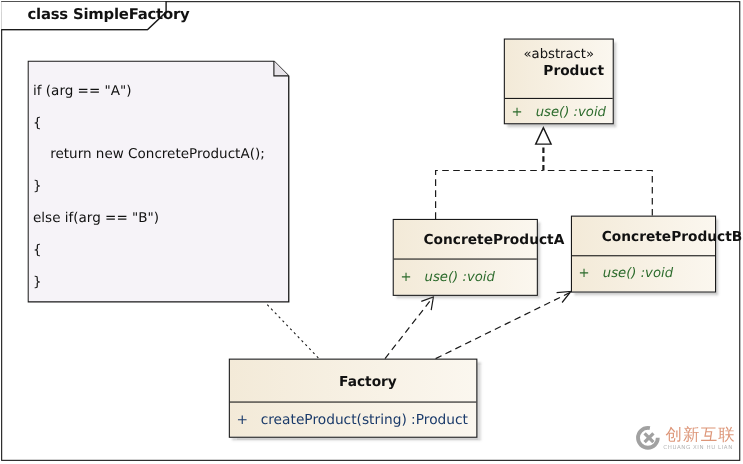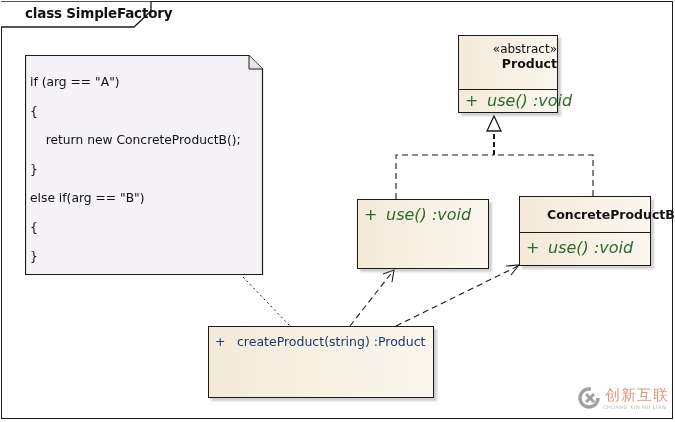--- a/index.html
+++ b/index.html
@@ -19,24 +19,24 @@
     
     #note { position: absolute; left: 25px; top: 55px; width: 238px; height: 220px; }
     #note svg { position: absolute; left: 0; top: 0; }
     #note .lines { position: absolute; left: 5px; top: 17px; font-size: 12.3px; color: #111; }
     #note .line { height: 29px; line-height: 20px; white-space: pre; }
 
     
     .uml-class { position: absolute; box-sizing: border-box; border: 1.2px solid #1a1a1a;
                  background: linear-gradient(to right, #f3ead8 0%, #fbf7ef 100%);
                  box-shadow: 3px 3px 2px rgba(120,120,120,0.35); }
-    .uml-class .head { border-bottom: 1.2px solid #1a1a1a; text-align: right; box-sizing: border-box; }
+    .uml-class .head { border-bottom: 1.2px solid #1a1a1a; text-align: center; box-sizing: border-box; }
     .uml-class .stereo { font-size: 12px; padding-top: 6px; line-height: 14px; }
     .uml-class .name { font-size: 12.5px; font-weight: bold; line-height: 16px; padding-left: 27px; }
-    .uml-class .ops { font-size: 16px; padding-left: 6px; white-space: nowrap; }
+    .uml-class .ops { font-size: 12px; padding-left: 6px; white-space: nowrap; }
     .uml-class .vis { display: inline-block; width: 22px; color: #2c6b2c; }
     .uml-class .op-text { font-style: italic; color: #2c6b2c; }
 
     #cls-product { left: 458px; top: 35px; width: 100px; height: 78px; }
     #cls-product .head { height: 54px; }
     #cls-product .ops { line-height: 22px; }
 
     #cls-cpa { left: 357px; top: 199px; width: 132px; height: 70px; }
     #cls-cpa .head { height: 36px; padding-top: 10px; }
     #cls-cpa .ops { line-height: 30px; }
@@ -98,54 +98,60 @@
 </svg>
 
 <div id="note">
   <svg width="240" height="222">
     <path d="M0.5,0.5 L224,0.5 L237.5,14 L237.5,219.5 L0.5,219.5 Z" fill="#f6f3f8" stroke="#1a1a1a" stroke-width="1.2"></path>
     <path d="M224,0.5 L224,14 L237.5,14" fill="#e8e4ea" stroke="#1a1a1a" stroke-width="1"></path>
   </svg>
   <div class="lines">
     <div class="line">if (arg == "A")</div>
     <div class="line">{</div>
-    <div class="line">    return new ConcreteProductB();</div>
+    <div class="line">    return new ConcreteProductA();</div>
     <div class="line">}</div>
     <div class="line">else if(arg == "B")</div>
     <div class="line">{</div>
     <div class="line">}</div>
   </div>
 </div>
 
 <div id="cls-product" class="uml-class">
   <div class="head">
     <div class="stereo">«abstract»</div>
     <div class="name">Product</div>
   </div>
   <div class="ops">
     <span class="vis">+</span><span class="op-text">use()  :void</span>
   </div>
 </div>
 
 <div id="cls-cpa" class="uml-class">
+  <div class="head">
+    <div class="name">ConcreteProductA</div>
+  </div>
   <div class="ops">
     <span class="vis">+</span><span class="op-text">use()  :void</span>
   </div>
 </div>
 
 <div id="cls-cpb" class="uml-class">
   <div class="head">
     <div class="name">ConcreteProductB</div>
   </div>
   <div class="ops">
     <span class="vis">+</span><span class="op-text">use()  :void</span>
   </div>
 </div>
 
 <div id="cls-factory" class="uml-class">
+  <div class="head">
+    <div class="name">Factory</div>
+  </div>
   <div class="ops">
     <span class="vis">+</span><span class="op-text">createProduct(string)  :Product</span>
   </div>
 </div>
 
 <div id="watermark">
   <svg class="mark" width="24" height="22">
     <circle cx="11" cy="11" r="9" fill="none" stroke="#555" stroke-width="3.5" stroke-dasharray="44,14"></circle>
     <path d="M8,7 L16,15 M16,7 L8,15" stroke="#555" stroke-width="3"></path>
   </svg>

